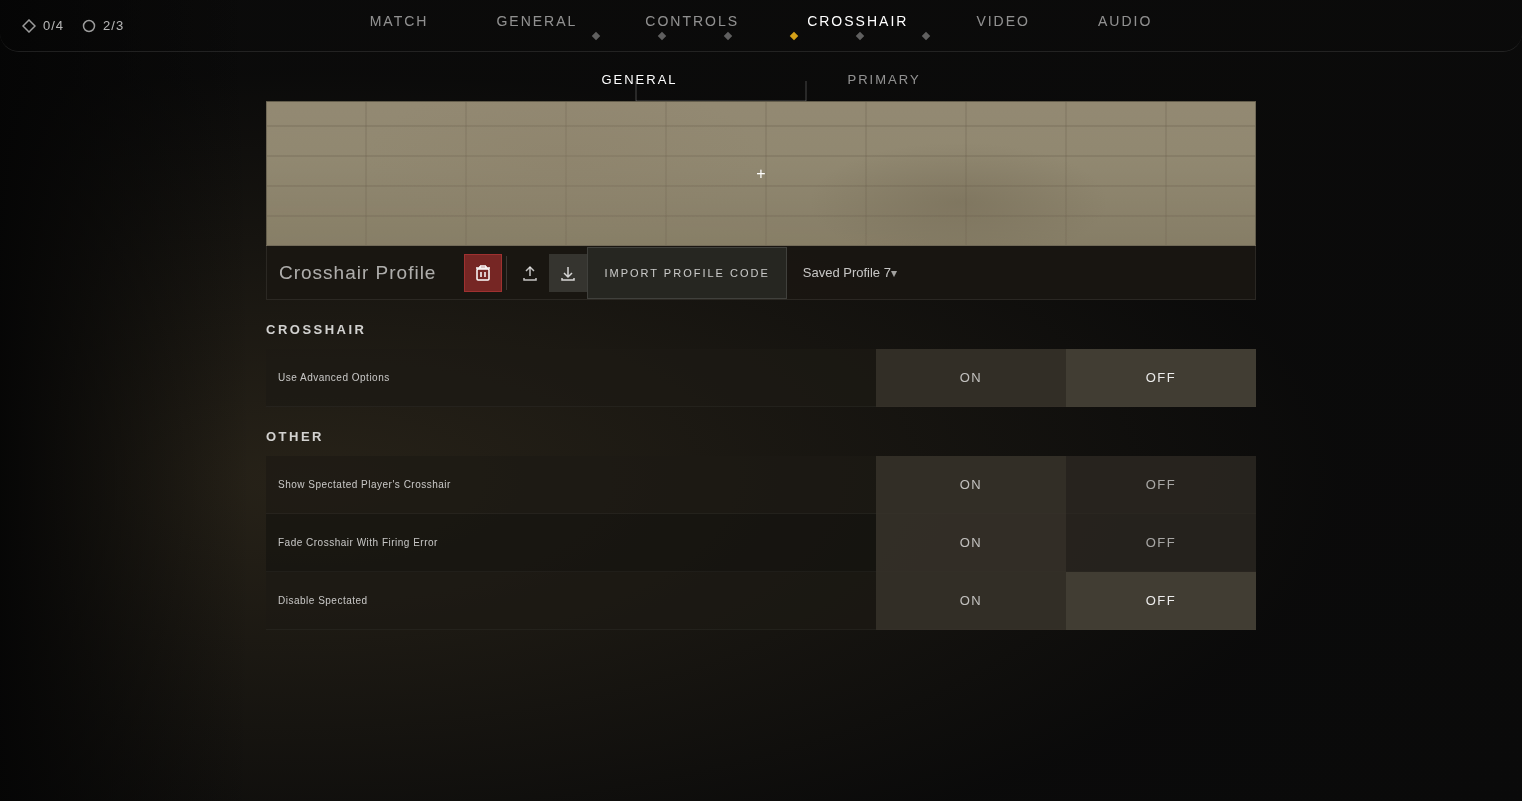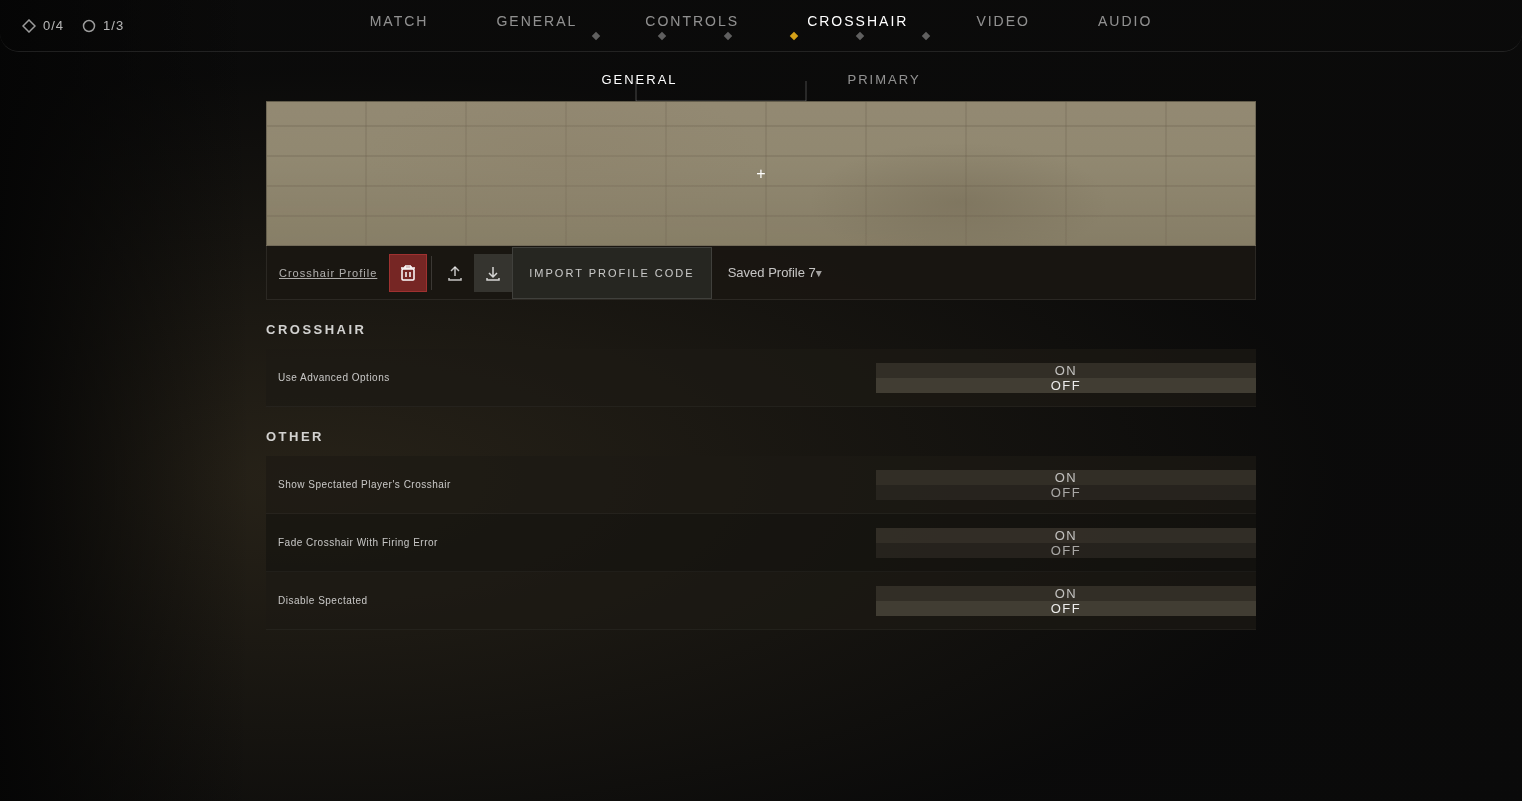--- a/index.html
+++ b/index.html
@@ -179,25 +179,24 @@
       border: 1px solid rgba(255,255,255,0.08);
       border-top: none;
       display: flex;
       align-items: center;
       padding: 0 12px;
       gap: 0;
     }
 
     .profile-label {
       color: rgba(255,255,255,0.65);
-      font-size: 11px;
+      font-size: 19px;
       letter-spacing: 1px;
       flex: 0 0 auto;
-      margin-right: 12px;
-      text-decoration: underline;
+      margin-right: 28px;
     }
 
     .profile-actions {
       display: flex;
       align-items: center;
       gap: 0;
       flex: 0 0 auto;
     }
 
     .profile-btn {
@@ -298,21 +297,20 @@
       color: rgba(255,255,255,0.75);
       font-size: 10px;
       padding-left: 12px;
       letter-spacing: 0.5px;
     }
 
     .toggle-group {
       display: flex;
       width: 380px;
       flex-shrink: 0;
-      flex-direction: column;
     }
 
     .toggle-btn {
       flex: 1;
       height: 58px;
       display: flex;
       align-items: center;
       justify-content: center;
       font-size: 13px;
       letter-spacing: 1.5px;
@@ -385,21 +383,21 @@
             </svg>
         </span>
         <span>0/4</span>
       </div>
       <div class="nav-stat">
         <span class="nav-stat-icon">
           <svg width="14" height="14" viewBox="0 0 14 14">
               <circle cx="7" cy="7" r="5.5" fill="none" stroke="rgba(255,255,255,0.6)" stroke-width="1.5"></circle>
             </svg>
         </span>
-        <span>1/3</span>
+        <span>2/3</span>
       </div>
     </div>
 
     <div class="nav-wrapper">
       <div class="nav-tabs-row">
         <span class="nav-tab" style="color: rgba(255,255,255,0.55)">
           <span>MATCH</span>
         </span>
         <span class="nav-tab" style="color: rgba(255,255,255,0.55)">
           <span>GENERAL</span>

